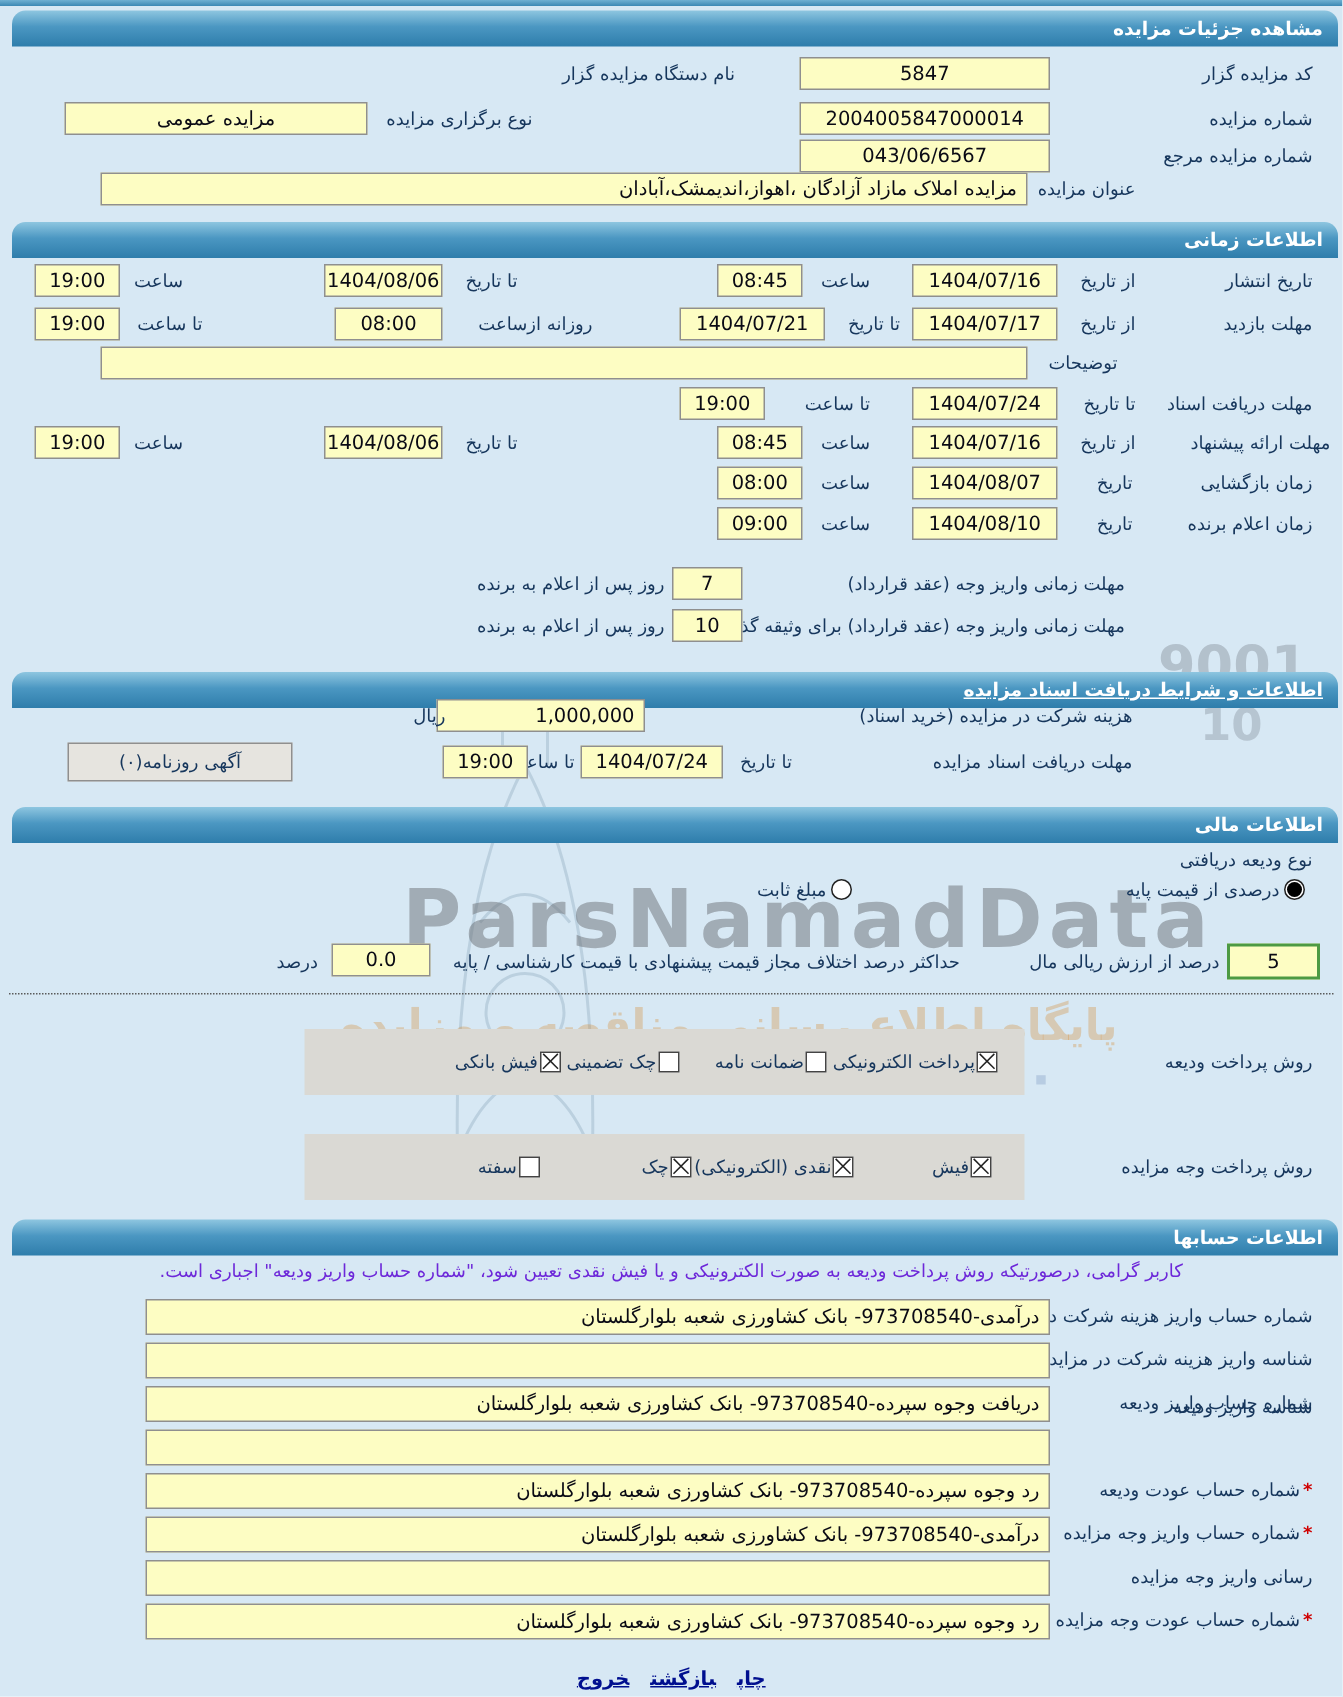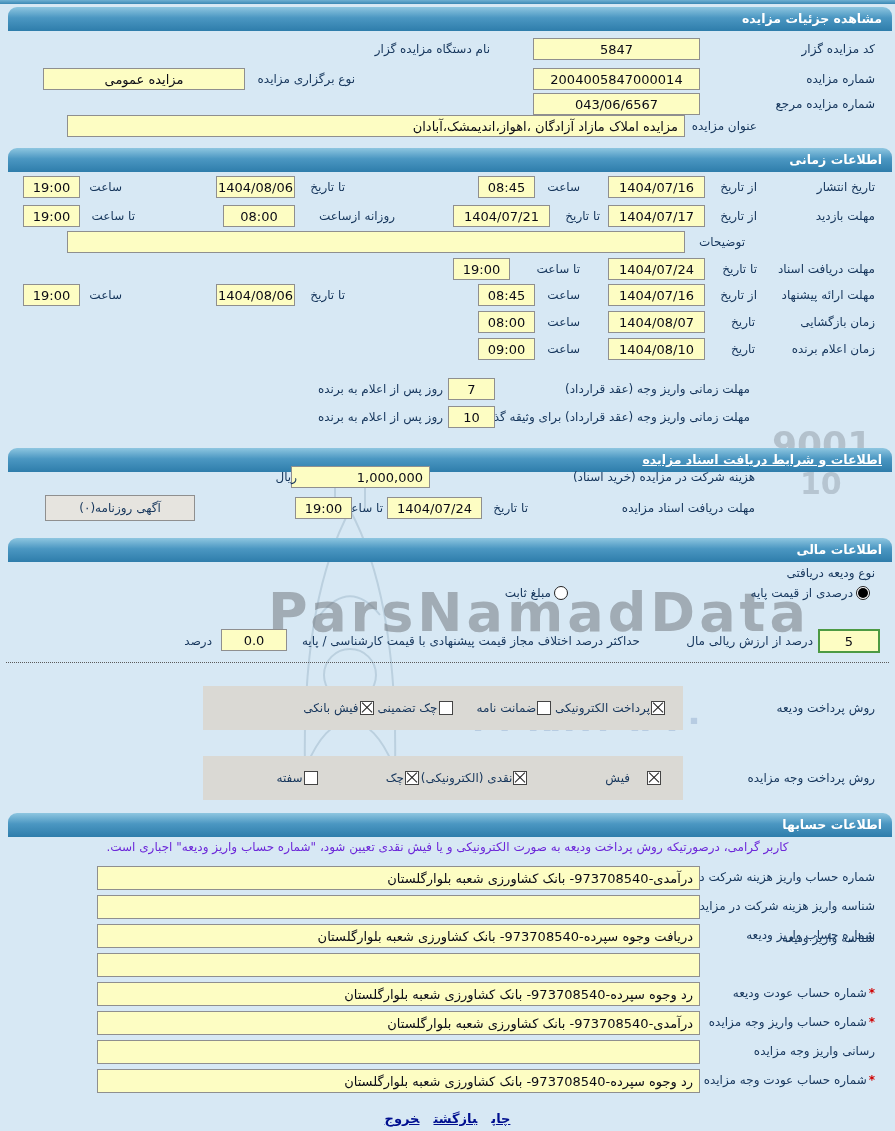--- a/index.html
+++ b/index.html
@@ -52,20 +52,21 @@
       <path d="M25,355 L70,355 C68,250 80,160 115,95 C150,160 162,250 160,355 L205,355"></path>
       <path d="M70,355 C95,290 135,290 160,355"></path>
       <path d="M100,95 L100,40 L130,40 L130,95"></path>
       <path d="M85,200 C105,175 125,175 145,200"></path>
       <circle cx="115" cy="260" r="26"></circle>
     </g>
   </svg>
   <div class="wm wm-iso">9001</div>
   <div class="wm wm-iso2">10</div>
   <div class="wm wm-brand">ParsNamadData</div>
+  <div class="wm wm-fa">پایگاه اطلاع رسانی مناقصه و مزایده</div>
   <div class="wm wm-phone">۰۲۱-۸۸۱۴۹۶۷۰</div>
 
   <div class="sec" style="top:7px;">مشاهده جزئیات مزایده</div>
 
   <div class="lb" style="top:42px;right:20px;">کد مزایده گزار</div>
   <div class="yf num" style="top:38px;right:195px;width:165px;">5847</div>
   <div class="lb" style="top:42px;right:405px;">نام دستگاه مزایده گزار</div>
 
   <div class="lb" style="top:72px;right:20px;">شماره مزایده</div>
   <div class="yf num" style="top:68px;right:195px;width:165px;">2004005847000014</div>
@@ -102,21 +103,21 @@
 
   <div class="lb" style="top:235px;right:150px;">توضیحات</div>
   <div class="yf r" style="top:231px;right:210px;width:610px;"></div>
 
   <div class="lb" style="top:262px;right:20px;">مهلت دریافت اسناد</div>
   <div class="cp" style="top:262px;right:138px;">تا تاریخ</div>
   <div class="yf num" style="top:258px;right:190px;width:95px;">1404/07/24</div>
   <div class="cp" style="top:262px;right:315px;">تا ساعت</div>
   <div class="yf num" style="top:258px;right:385px;width:55px;">19:00</div>
 
-  <div class="lb" style="top:288px;right:20px;margin-left:20px;">مهلت ارائه پیشنهاد</div>
+  <div class="lb" style="top:288px;right:8px;margin-left:20px;">مهلت ارائه پیشنهاد</div>
   <div class="cp" style="top:288px;right:138px;">از تاریخ</div>
   <div class="yf num" style="top:284px;right:190px;width:95px;">1404/07/16</div>
   <div class="cp" style="top:288px;right:315px;">ساعت</div>
   <div class="yf num" style="top:284px;right:360px;width:55px;">08:45</div>
   <div class="cp" style="top:288px;right:550px;">تا تاریخ</div>
   <div class="yf num" style="top:284px;right:600px;width:77px;">1404/08/06</div>
   <div class="cp" style="top:288px;right:773px;">ساعت</div>
   <div class="yf num" style="top:284px;right:815px;width:55px;">19:00</div>
 
   <div class="lb" style="top:315px;right:20px;">زمان بازگشایی</div>
@@ -188,21 +189,21 @@
       <span>چک تضمینی</span>
     </span>
     <span class="ckitem">
       <span class="cbx on"></span>
       <span>فیش بانکی</span>
     </span>
   </div>
 
   <div class="lb" style="top:771px;right:20px;">روش پرداخت وجه مزایده</div>
   <div class="grp" style="top:756px;right:212px;width:480px;padding-right:22px;">
-    <span class="ckitem" style="margin-left:78px;gap:16px;">
+    <span class="ckitem" style="margin-left:52px;">
       <span class="cbx on"></span>
       <span>فیش</span>
     </span>
     <span class="ckitem" style="margin-left:2px;">
       <span class="cbx on"></span>
       <span>نقدی (الکترونیکی)</span>
     </span>
     <span class="ckitem" style="margin-left:68px;">
       <span class="cbx on"></span>
       <span>چک</span>

